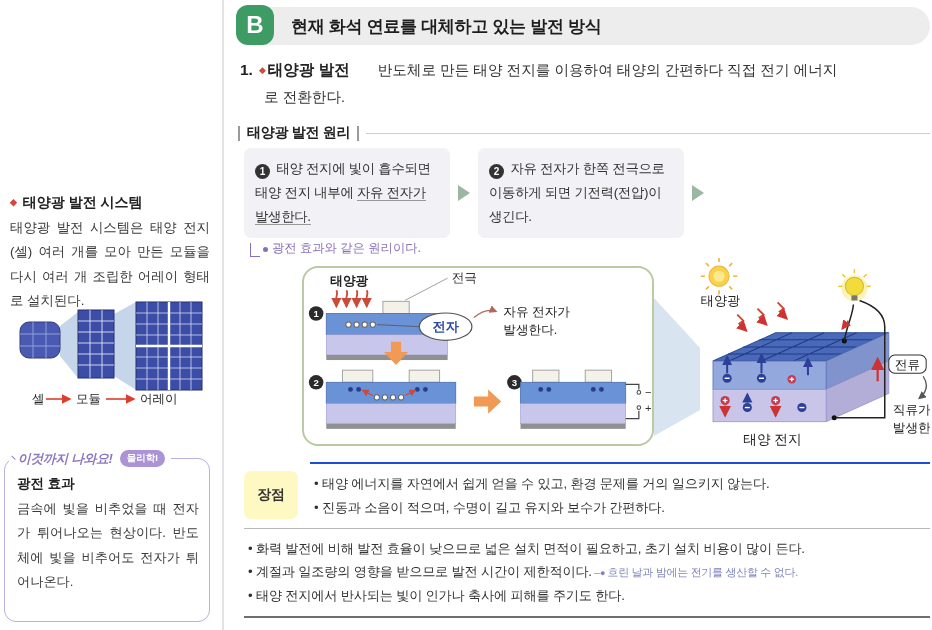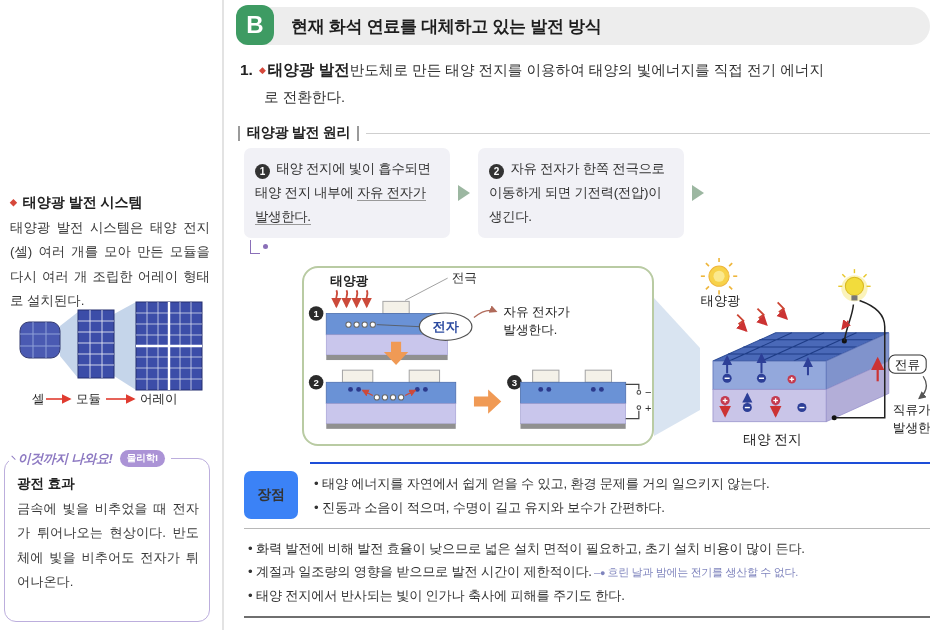--- a/index.html
+++ b/index.html
@@ -34,21 +34,21 @@
   
   .main { position:absolute; left:236px; top:0; width:696px; height:630px; }
   .header { position:absolute; top:7px; left:0; width:694px; height:38px; background:#ededed; border-radius:19px;
             display:flex; align-items:center; }
   .b-badge { width:38px; height:40px; margin-top:-2px; background:#3e9b63; color:#fff; border-radius:12px;
              display:flex; align-items:center; justify-content:center; font-size:24px; font-weight:700; flex:none; }
   .header-title { font-size:17px; font-weight:700; color:#1d1d1d; margin-left:17px; letter-spacing:-0.3px; }
 
   .lead { position:absolute; top:56px; left:4px; width:692px; font-size:14.6px; line-height:1.8; color:#333; white-space:nowrap; }
   .lead .num { font-weight:700; color:#222; font-size:15.5px; margin-right:6px; }
-  .lead-title { font-weight:700; color:#222; font-size:15.5px; margin-right:0; }
+  .lead-title { font-weight:700; color:#222; font-size:15.5px; margin-right:28px; }
   .lead-line2 { display:block; margin-left:24px; white-space:normal; }
 
   .principle-head { position:absolute; top:124px; left:2px; width:692px; display:flex; align-items:center; }
   .ph-bar { width:2px; height:15px; background:#9a9a9a; margin-right:7px; }
   .ph-text { font-size:14px; font-weight:700; color:#222; margin-right:7px; letter-spacing:-0.3px; }
   .ph-line { flex:1; height:1px; background:#cfcfcf; }
   .ph-line::before { content:""; }
 
   .steps { position:absolute; top:148px; left:8px; width:686px; display:flex; align-items:center; }
   .step-box { width:206px; background:#f1f1f6; border-radius:7px; padding:9px 11px; font-size:13.4px;
@@ -67,21 +67,21 @@
   
   .diagram-box { position:absolute; top:266px; left:66px; width:352px; height:180px; background:#fff;
                  border:2px solid #b9cba3; border-radius:16px; }
   .beam-svg { position:absolute; top:290px; left:418px; }
   .right-svg { position:absolute; top:256px; left:458px; }
   svg text { font-family:"Liberation Sans", sans-serif; }
 
   
   .pc-table { position:absolute; top:462px; left:8px; width:686px; font-size:13.2px; letter-spacing:-0.2px; }
   .pc-row { display:flex; align-items:stretch; }
-  .pc-label { width:54px; margin:9px 12px 9px 0; background:#3b82f6; border-radius:7px; color:#333;
+  .pc-label { width:54px; margin:9px 12px 9px 0; background:#fef9c3; border-radius:7px; color:#333;
               font-weight:600; font-size:14px; display:flex; align-items:center; justify-content:center; flex:none; }
   .pc-content { flex:1; padding:8px 0 8px 4px; line-height:1.8; color:#333; }
   .pc-row:first-child .pc-content { border-top:2px solid #1d4ed8; }
   .pc-row:last-child .pc-content { border-top:1px solid #b8b8b8; border-bottom:2px solid #6f6f6f; }
   .pc-item::before { content:"• "; }
   .pc-note { color:#7f84bd; font-size:11px; letter-spacing:-0.3px; }
   .pc-note::before { content:" ─● "; font-size:9px; }
 </style>
 </head>
 <body>
@@ -134,21 +134,21 @@
     </div>
   </aside>
 
   <main class="main">
     <div class="header">
       <span class="b-badge">B</span>
       <span class="header-title">현재 화석 연료를 대체하고 있는 발전 방식</span>
     </div>
 
     <p class="lead">
-      <span class="num">1.</span><span class="diamond">◆</span><span class="lead-title">태양광 발전</span><span>반도체로 만든 태양 전지를 이용하여 태양의 빛에너지를 직접 전기 에너지</span>
+      <span class="num">1.</span><span class="diamond">◆</span><span class="lead-title">태양광 발전</span><span>반도체로 만든 태양 전지를 이용하여 태양의 간편하다 직접 전기 에너지</span>
       <span class="lead-line2">로 전환한다.</span>
     </p>
 
     <div class="principle-head">
       <span class="ph-bar"></span>
       <span class="ph-text">태양광 발전 원리</span>
       <span class="ph-bar"></span>
       <span class="ph-line"></span>
     </div>
 
@@ -161,20 +161,21 @@
       <div class="step-box">
         <span class="numchip">2</span>
         <span>자유 전자가 한쪽 전극으로 이동하게 되면 기전력(전압)이 생긴다.</span>
       </div>
       <span class="step-arrow"></span>
     </div>
 
     <div class="pnote">
       <span class="l-conn"></span>
       <span class="pdot"></span>
+      <span>광전 효과와 같은 원리이다.</span>
     </div>
 
     <div class="diagram-box">
       <svg width="348" height="176" viewBox="0 0 344 172">
         <defs>
           <marker id="arrRed" markerWidth="7" markerHeight="7" refX="5" refY="3" orient="auto">
             <path d="M0,0 L6,3 L0,6 Z" fill="#cc4a3a"></path>
           </marker>
           <marker id="arrBrown" markerWidth="7" markerHeight="7" refX="5" refY="3" orient="auto">
             <path d="M0,0 L6,3 L0,6 Z" fill="#b06a5a"></path>

